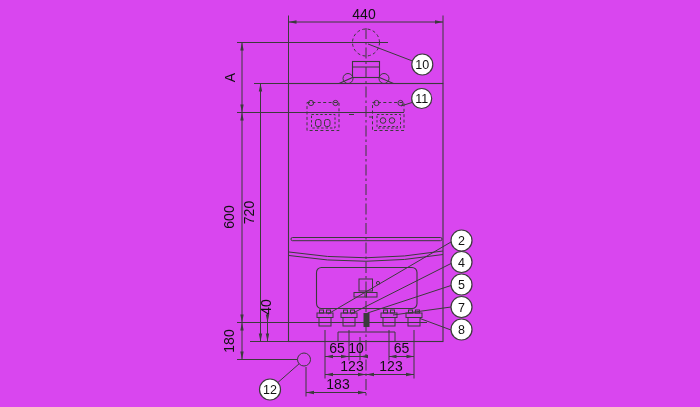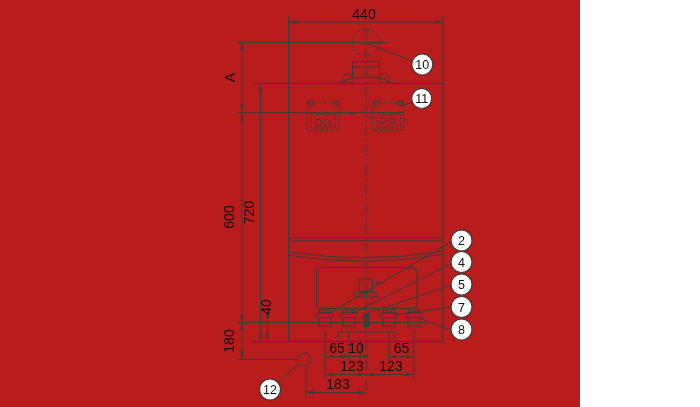--- a/index.html
+++ b/index.html
@@ -1,16 +1,16 @@
 <!DOCTYPE html>
 <html><head>
 <meta charset="utf-8">
 <style>
   html,body{margin:0;padding:0;background:#ffffff;}
-  .stage{position:relative;width:580px;height:407px;background:#b91c1c;overflow:hidden;
+  .stage{position:relative;width:700px;height:407px;background:#d946ef;overflow:hidden;
          font-family:"Liberation Sans", sans-serif;}
   svg{display:block;}
   svg text{fill:#111111;font-family:"Liberation Sans", sans-serif;}
   .dim-label{font-size:14px;}
   .callout-num{font-size:12.5px;}
   .ln{stroke:#3b3b3b;stroke-width:1.1;fill:none;}
   .thin{stroke:#3b3b3b;stroke-width:1;fill:none;}
   .dash{stroke:#3b3b3b;stroke-width:1;fill:none;stroke-dasharray:3 2.4;}
   .dash2{stroke:#3b3b3b;stroke-width:1;fill:none;stroke-dasharray:2.4 2;}
   .cline{stroke:#3b3b3b;stroke-width:1;fill:none;stroke-dasharray:11 3 2.5 3;}

